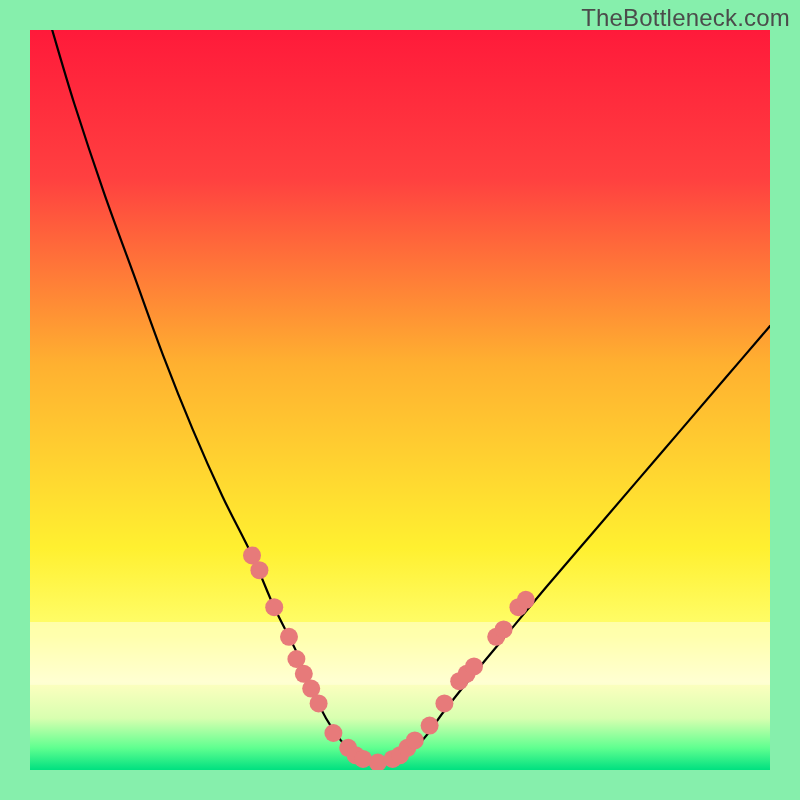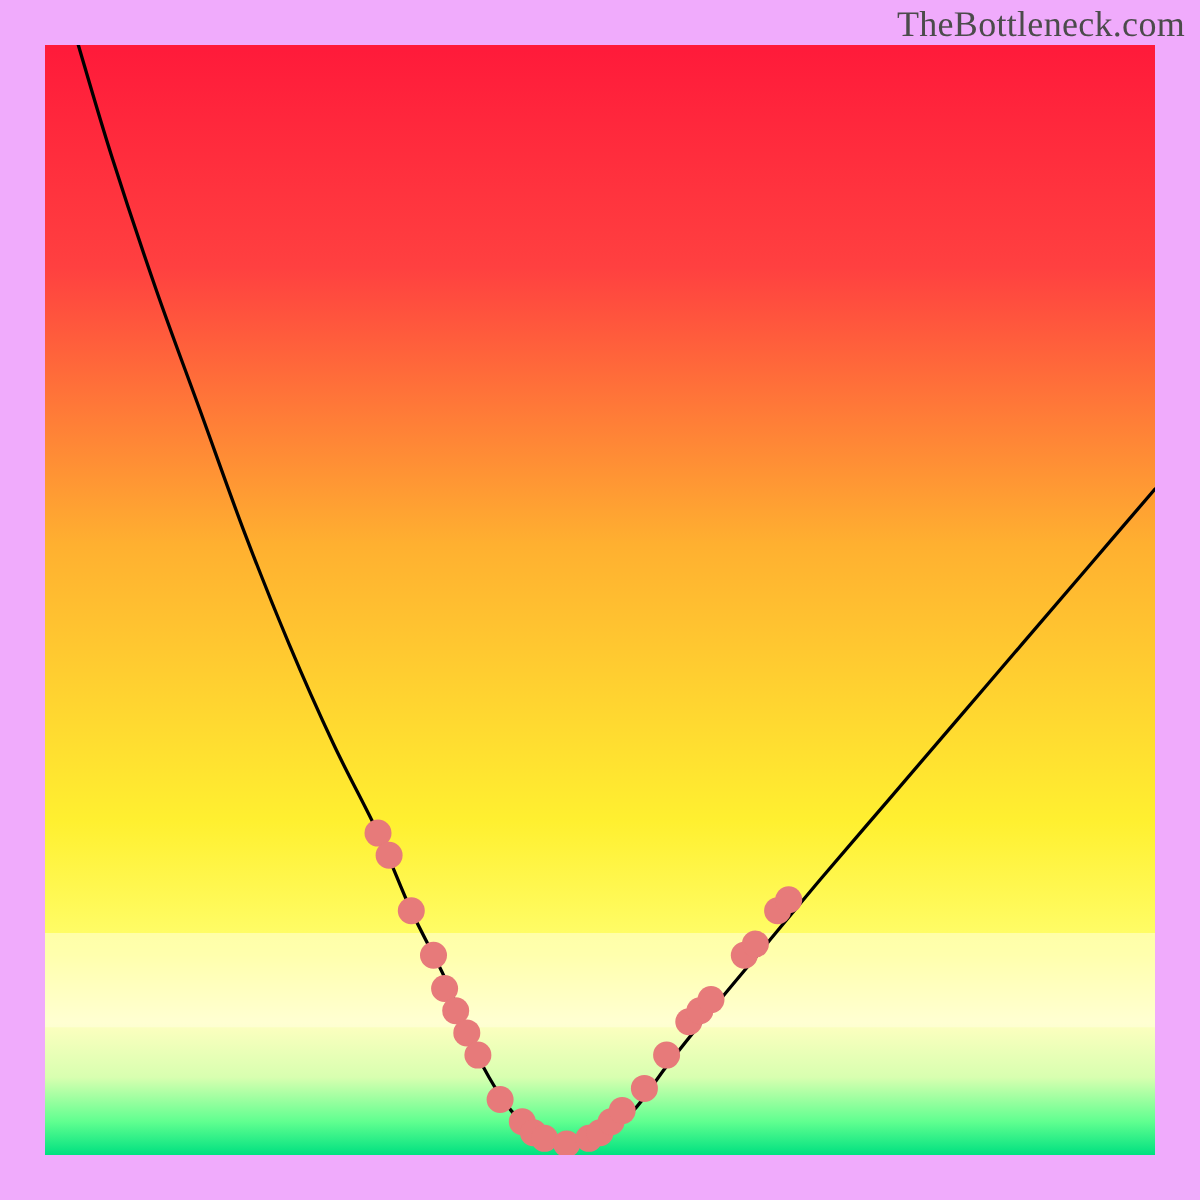--- a/index.html
+++ b/index.html
@@ -8,22 +8,21 @@
     width: 800px;
     height: 800px;
     overflow: hidden;
     background: #000;
     font-family: Arial, Helvetica, sans-serif;
   }
   .frame {
     position: relative;
     width: 800px;
     height: 800px;
-    background: #f0abfc;
-    font-family: Liberation Serif, serif;
+    background: #86efac;
   }
   .watermark {
     position: absolute;
     top: 4px;
     right: 10px;
     color: #4b4b4b;
     font-size: 24px;
     font-weight: 500;
     letter-spacing: 0.2px;
     z-index: 20;

